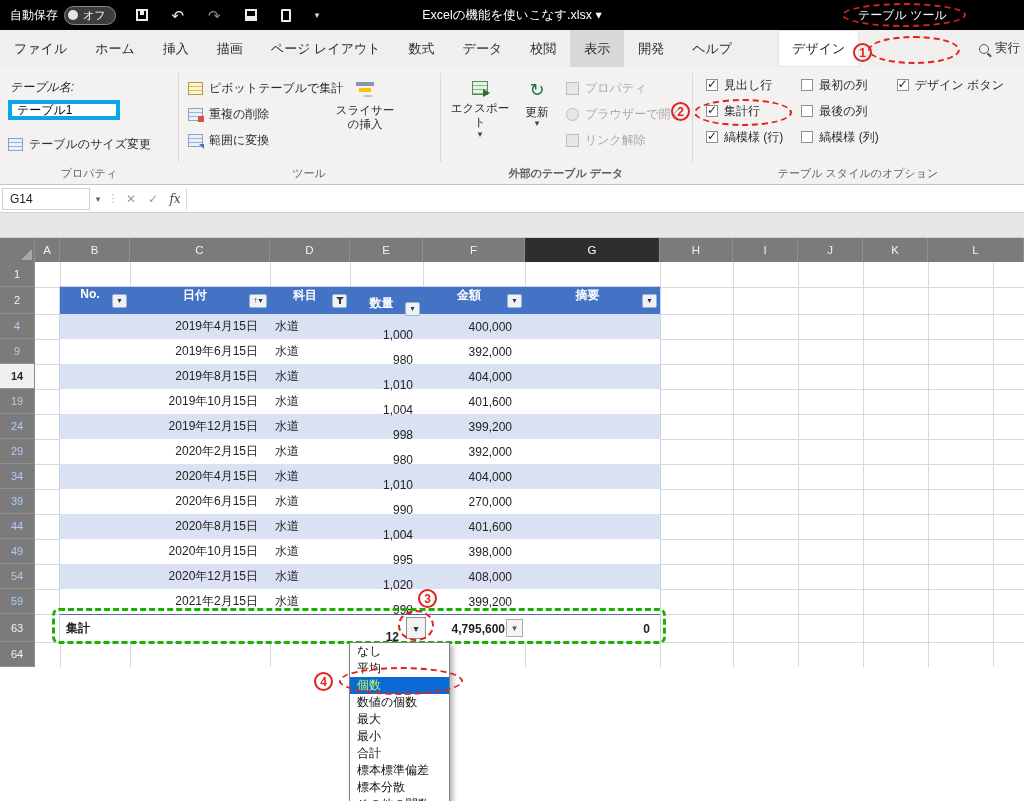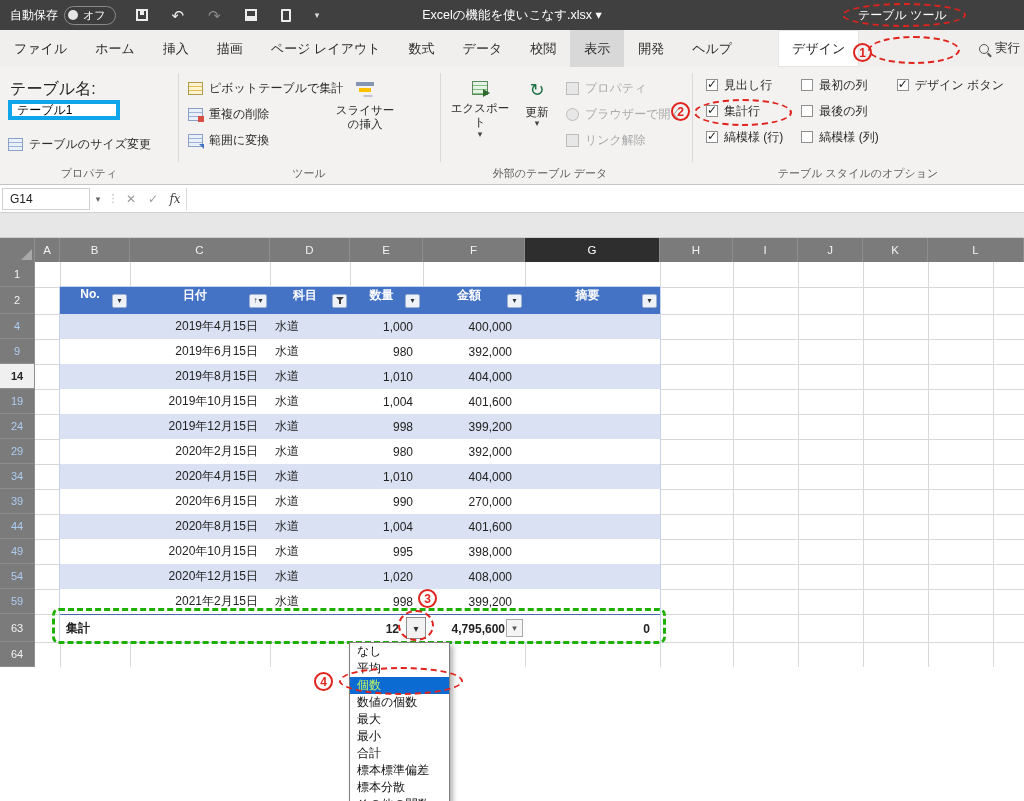--- a/index.html
+++ b/index.html
@@ -1,21 +1,21 @@
 <!DOCTYPE html>
 <html><head>
 <meta charset="utf-8">
 <style>
   html,body{margin:0;padding:0;background:#fff;}
   #app{position:relative;width:1024px;height:801px;overflow:hidden;background:#fff;
        font-family:"Liberation Sans","DejaVu Sans",sans-serif;color:#222;}
   *{box-sizing:border-box;}
 
   
-  .titlebar{position:absolute;left:0;top:0;width:100%;height:30px;background:#404040;color:#fff;
+  .titlebar{position:absolute;left:0;top:0;width:100%;height:30px;background:#000000;color:#fff;
             display:flex;align-items:center;font-size:12px;z-index:10;}
   .autosave{display:flex;align-items:center;gap:6px;margin-left:10px;}
   .pill{display:flex;align-items:center;gap:5px;background:#3d3d3d;border:1px solid #8a8a8a;
         border-radius:10px;padding:1px 9px 1px 3px;font-size:11px;}
   .pill .dot{width:10px;height:10px;border-radius:50%;background:#e6e6e6;}
   .qat{display:flex;align-items:center;gap:24px;margin-left:20px;}
   .glyph{font-size:15px;color:#f0f0f0;line-height:1;}
   .glyph.dim{color:#8a8a8a;}
   .save-ic{width:12px;height:12px;border:2px solid #ededed;position:relative;}
   .save-ic::after{content:"";position:absolute;left:2px;top:0;width:4px;height:4px;background:#ededed;}
@@ -34,21 +34,21 @@
   .tabrow-search{margin-left:auto;display:flex;align-items:center;gap:6px;padding-right:4px;font-size:12.5px;color:#333;white-space:nowrap;}
   .mag{width:10px;height:10px;border:1.6px solid #555;border-radius:50%;position:relative;flex:none;}
   .mag::after{content:"";position:absolute;width:5px;height:1.6px;background:#555;transform:rotate(45deg);left:7px;top:9px;}
 
   
   .ribbon{position:absolute;top:67px;left:0;width:100%;height:118px;background:#f3f2f1;border-bottom:1px solid #c4c4c4;}
   .rsep{position:absolute;top:6px;bottom:22px;width:1px;background:#d9d9d9;}
   .grp-label{position:absolute;bottom:3px;font-size:11px;color:#605f5d;text-align:center;}
   .sbtn{position:absolute;display:flex;align-items:center;gap:6px;font-size:12px;color:#2b2b2b;height:22px;white-space:nowrap;}
   .sbtn.disabled{color:#a9a9a9;}
-  .tn-label{position:absolute;left:10px;top:12px;font-size:16px;}
+  .tn-label{position:absolute;left:10px;top:12px;font-size:12px;font-style:italic;}
   .tn-input{position:absolute;left:8px;top:33px;width:112px;height:20px;border:4px solid #0ea5e9;background:#fff;
             font-size:12px;padding:0 5px;font-family:inherit;}
   .bigbtn{position:absolute;top:8px;height:94px;display:flex;flex-direction:column;align-items:center;
           font-size:11.5px;color:#2b2b2b;text-align:center;line-height:1.25;padding-top:6px;}
   .bigbtn .bb-ic{margin-bottom:6px;}
   .caret{font-size:9px;color:#444;line-height:1;}
   
   .ic-table{width:15px;height:13px;border:1px solid #8aa0c5;flex:none;
             background:repeating-linear-gradient(180deg,#eaf0fa 0 3px,#9db3d6 3px 4px);}
   .ic-pivot{border-color:#b09a4e;background:repeating-linear-gradient(180deg,#fdf3d1 0 3px,#e3c253 3px 4px);}
@@ -105,21 +105,21 @@
   .xtable{position:absolute;left:25px;top:25px;width:600px;z-index:2;box-shadow:0 0 0 1px #c5d3ec;}
   .thead{display:flex;height:27px;background:#4472C4;color:#fff;font-weight:bold;font-size:12px;}
   .th{position:relative;display:flex;height:100%;}
   .th .lbl{flex:1;text-align:center;padding-right:10px;}
   .fbtn{position:absolute;right:3px;top:50%;transform:translateY(-50%);min-width:15px;height:14px;padding:0 1px;
         background:#edf1f8;border:1px solid #9fb1d1;border-radius:2px;display:flex;align-items:center;justify-content:center;
         font-size:8px;color:#333;gap:1px;}
   .funnel{position:relative;width:8px;height:8px;flex:none;}
   .funnel::before{content:"";position:absolute;top:0;left:0;border-left:4px solid transparent;border-right:4px solid transparent;border-top:4px solid #3b3b3b;}
   .funnel::after{content:"";position:absolute;top:3px;left:3px;width:2px;height:4px;background:#3b3b3b;}
-  .w-no{width:70px;}.w-date{width:140px;}.w-subj{width:80px;}.w-qty{width:73px;}.w-amt{width:102px;}.w-memo{width:135px;}
+  .w-no{width:70px;}.w-date{width:140px;}.w-subj{width:80px;}.w-qty{width:73px;margin-top:8px;}.w-amt{width:102px;}.w-memo{width:135px;}
   .trow{display:flex;height:25px;font-size:12px;color:#222;background:#fff;}
   .trow.band{background:#D9E1F2;}
   .td{height:100%;display:flex;align-items:center;}
   .td.date{justify-content:flex-end;padding-right:12px;}
   .td.subj{padding-left:5px;}
   .td.qty{justify-content:flex-end;padding-right:10px;}
   .td.amt{justify-content:flex-end;padding-right:13px;}
   .trow-total{display:flex;height:28px;background:#fff;border-top:1px solid #4a69ad;font-size:12px;font-weight:bold;}
   .trow-total .td.label{padding-left:6px;}
   .trow-total .td.qty{padding-right:24px;}
@@ -245,21 +245,21 @@
       <span>プロパティ</span>
     </div>
     <div class="sbtn disabled" style="left:566px;top:36px;">
       <span class="ic-gray round"></span>
       <span>ブラウザーで開く</span>
     </div>
     <div class="sbtn disabled" style="left:566px;top:62px;">
       <span class="ic-gray"></span>
       <span>リンク解除</span>
     </div>
-    <div class="grp-label" style="left:424px;width:252px;">外部のテーブル データ</div>
+    <div class="grp-label" style="left:440px;width:252px;font-weight:bold;">外部のテーブル データ</div>
     <div class="rsep" style="left:692px;"></div>
 
     <div class="style-cols">
       <div class="opt-col">
         <div class="opt">
           <span class="cb checked"></span>
           <span>見出し行</span>
         </div>
         <div class="opt">
           <span class="cb checked"></span>

